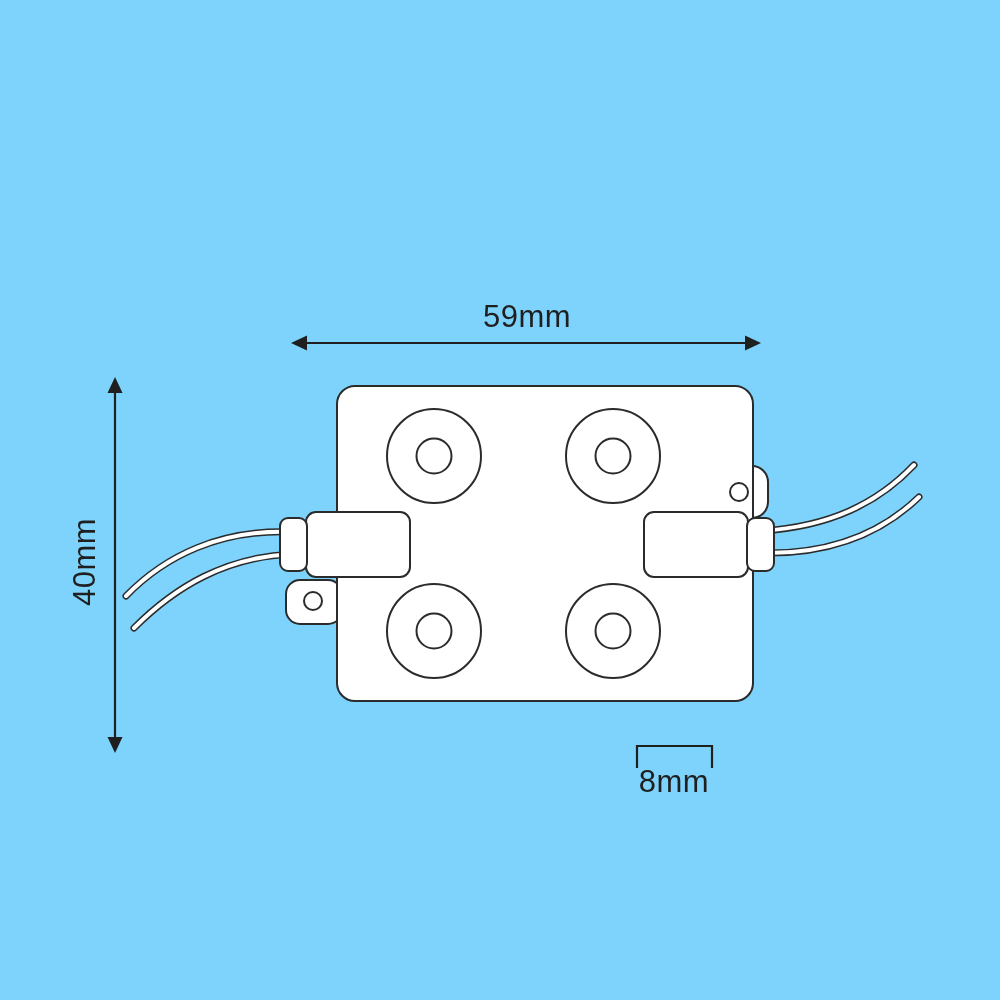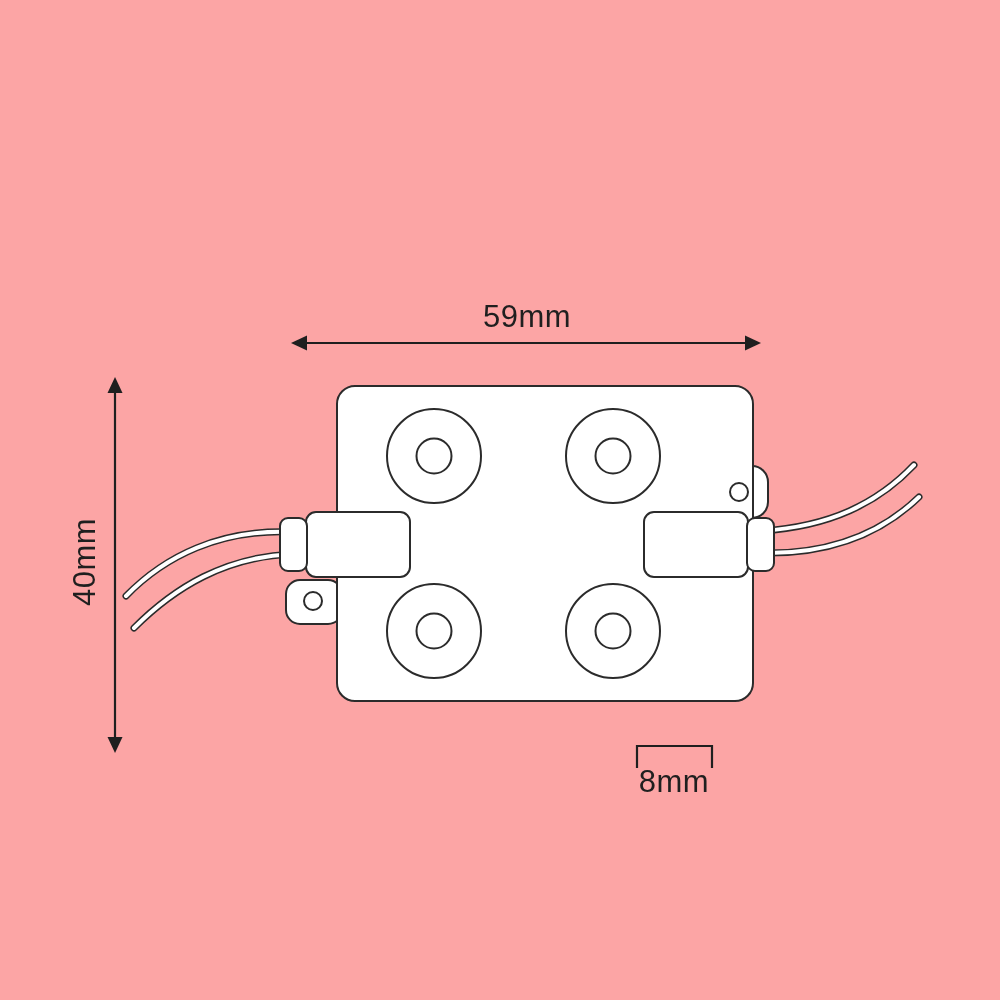--- a/index.html
+++ b/index.html
@@ -4,21 +4,21 @@
 <style>
   html, body {
     margin: 0;
     padding: 0;
     background: #ffffff;
   }
   .canvas {
     position: relative;
     width: 1000px;
     height: 1000px;
-    background: #fca5a5;
+    background: #7dd3fc;
     font-family: "Liberation Sans", sans-serif;
     overflow: hidden;
   }
   svg { display: block; }
 
   .ln {
     fill: none;
     stroke: #2b2b2b;
     stroke-width: 2;
     stroke-linecap: round;

